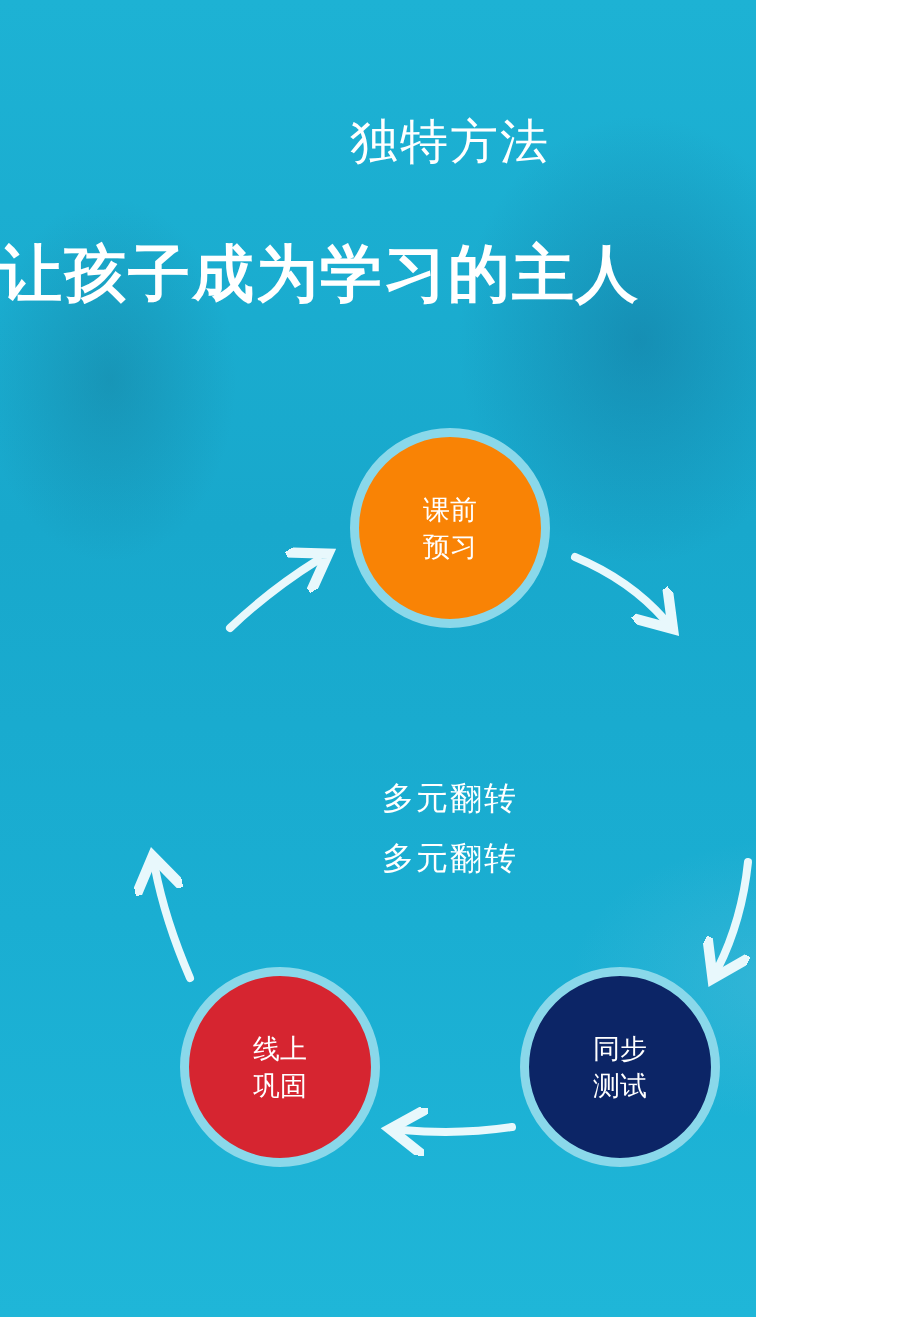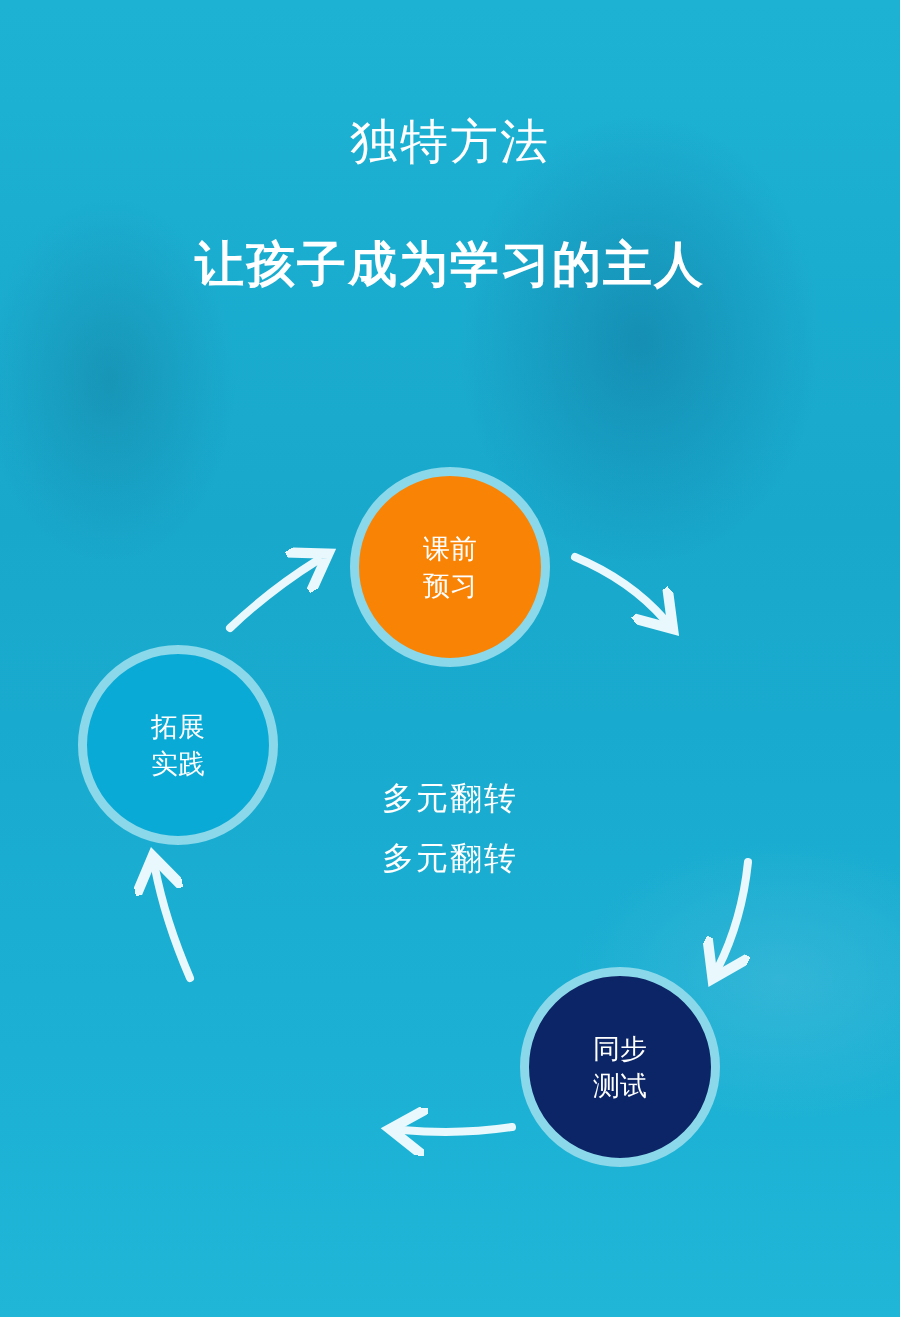--- a/index.html
+++ b/index.html
@@ -1,24 +1,24 @@
 <!DOCTYPE html>
 <html><head>
 <meta charset="utf-8">
 <style>
   html,body{margin:0;padding:0;}
   body{width:900px;height:1317px;overflow:hidden;font-family:"DejaVu Sans","Liberation Sans",sans-serif;}
-  .page{position:relative;width:900px;height:1317px;overflow:hidden;
+  .page{position:relative;width:756px;height:1317px;overflow:hidden;
     background:
       radial-gradient(ellipse 180px 260px at 110px 380px, rgba(20,110,140,0.35), transparent 70%),
       radial-gradient(ellipse 260px 320px at 640px 340px, rgba(15,100,140,0.40), transparent 70%),
       radial-gradient(ellipse 300px 200px at 780px 980px, rgba(120,200,225,0.25), transparent 70%),
       linear-gradient(180deg,#1db2d4 0%,#18a8cc 40%,#1aaed2 70%,#1fb6d8 100%);}
   .subtitle{position:absolute;left:0;top:110px;width:900px;text-align:center;color:#fff;font-size:48px;letter-spacing:2px;}
-  .title{position:absolute;left:0;top:232px;width:900px;text-align:center;color:#fff;font-size:49px;font-weight:bold;letter-spacing:2px;}
+  .title{position:absolute;left:0;top:232px;width:900px;text-align:left;color:#fff;font-size:62px;font-weight:bold;letter-spacing:2px;}
   .node{position:absolute;width:200px;height:200px;border-radius:50%;box-sizing:border-box;border:9px solid #8ad8ea;
     display:flex;align-items:center;justify-content:center;}
   .node span{color:#fff;font-size:27px;line-height:37px;text-align:center;width:60px;word-break:break-all;}
   .center{position:absolute;left:300px;top:768px;width:300px;text-align:center;color:#fff;font-size:32px;line-height:60px;letter-spacing:2px;}
   svg.arrows{position:absolute;left:0;top:0;}
 </style>
 </head>
 <body>
 
 <div class="page">
@@ -33,27 +33,27 @@
     </defs>
     <g fill="none" stroke="#e8f8fc" stroke-width="8" stroke-linecap="round">
       <path d="M575,557 Q630,580 665,620" marker-end="url(#ah)"></path>
       <path d="M748,862 Q742,920 718,968" marker-end="url(#ah)"></path>
       <path d="M512,1127 Q460,1135 402,1130" marker-end="url(#ah)"></path>
       <path d="M190,978 Q165,920 155,868" marker-end="url(#ah)"></path>
       <path d="M230,628 Q270,590 318,560" marker-end="url(#ah)"></path>
     </g>
   </svg>
 
-  <div class="node" style="left:350px;top:467px;background:#f98305;">
+  <div class="node" style="left:350px;top:428px;background:#f98305;">
     <span>课前预习</span>
   </div>
   <div class="node" style="left:520px;top:967px;background:#0c2566;align-items:center;">
     <span>同步测试</span>
   </div>
-  <div class="node" style="left:78px;top:645px;background:#0aaad6;">
-    <span>拓展实践</span>
+  <div class="node" style="left:180px;top:967px;background:#d62530;">
+    <span>线上巩固</span>
   </div>
 
   <div class="center">
     <div>多元翻转</div>
     <div>多元翻转</div>
   </div>
 </div>
 
 </body></html>

